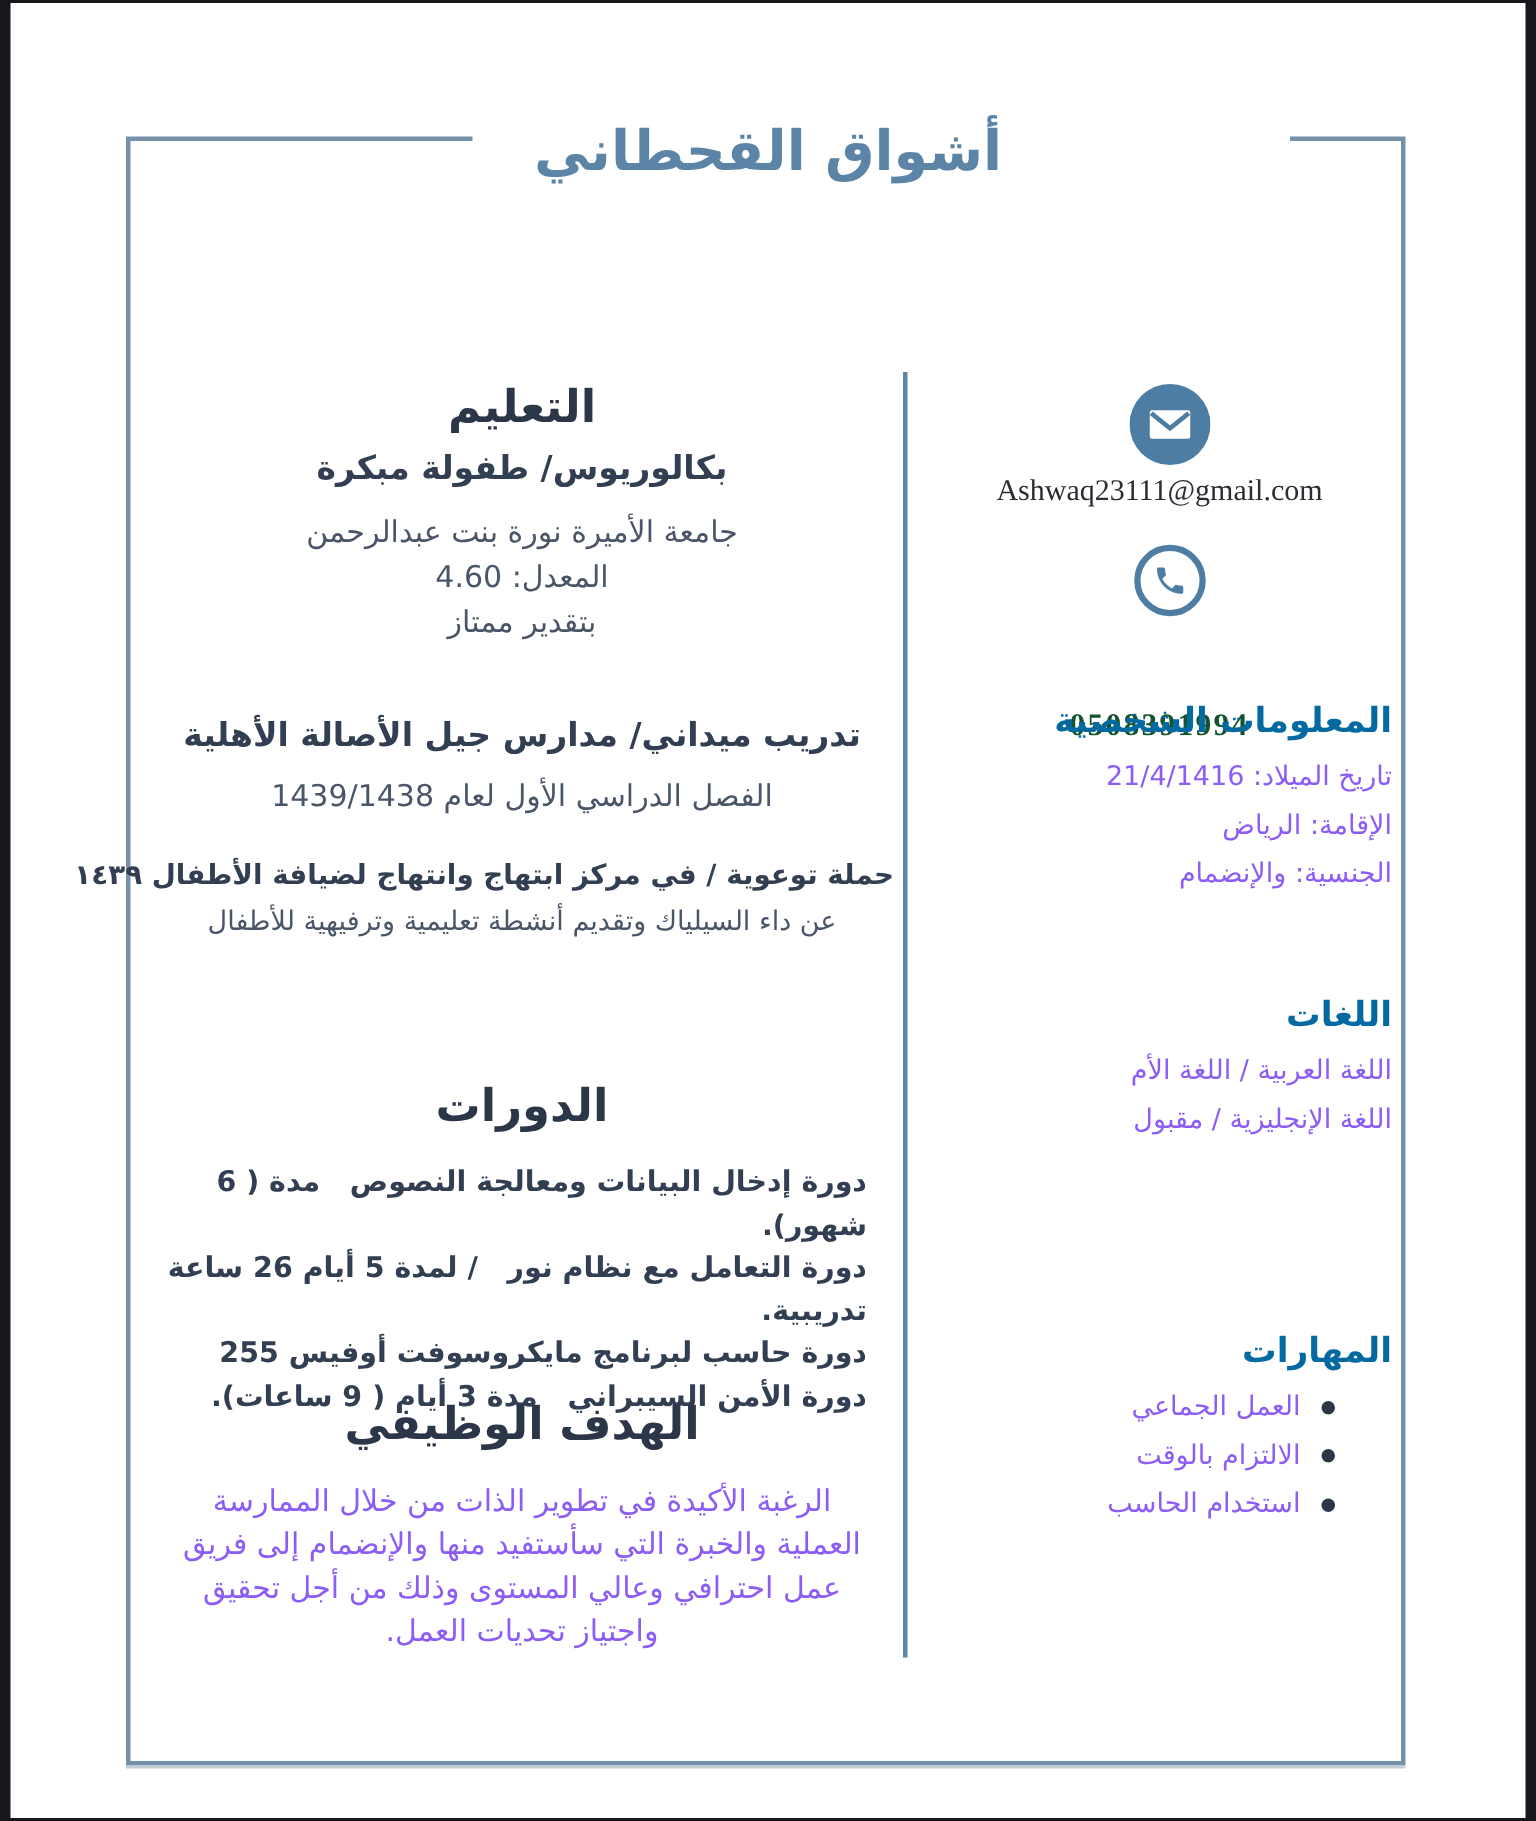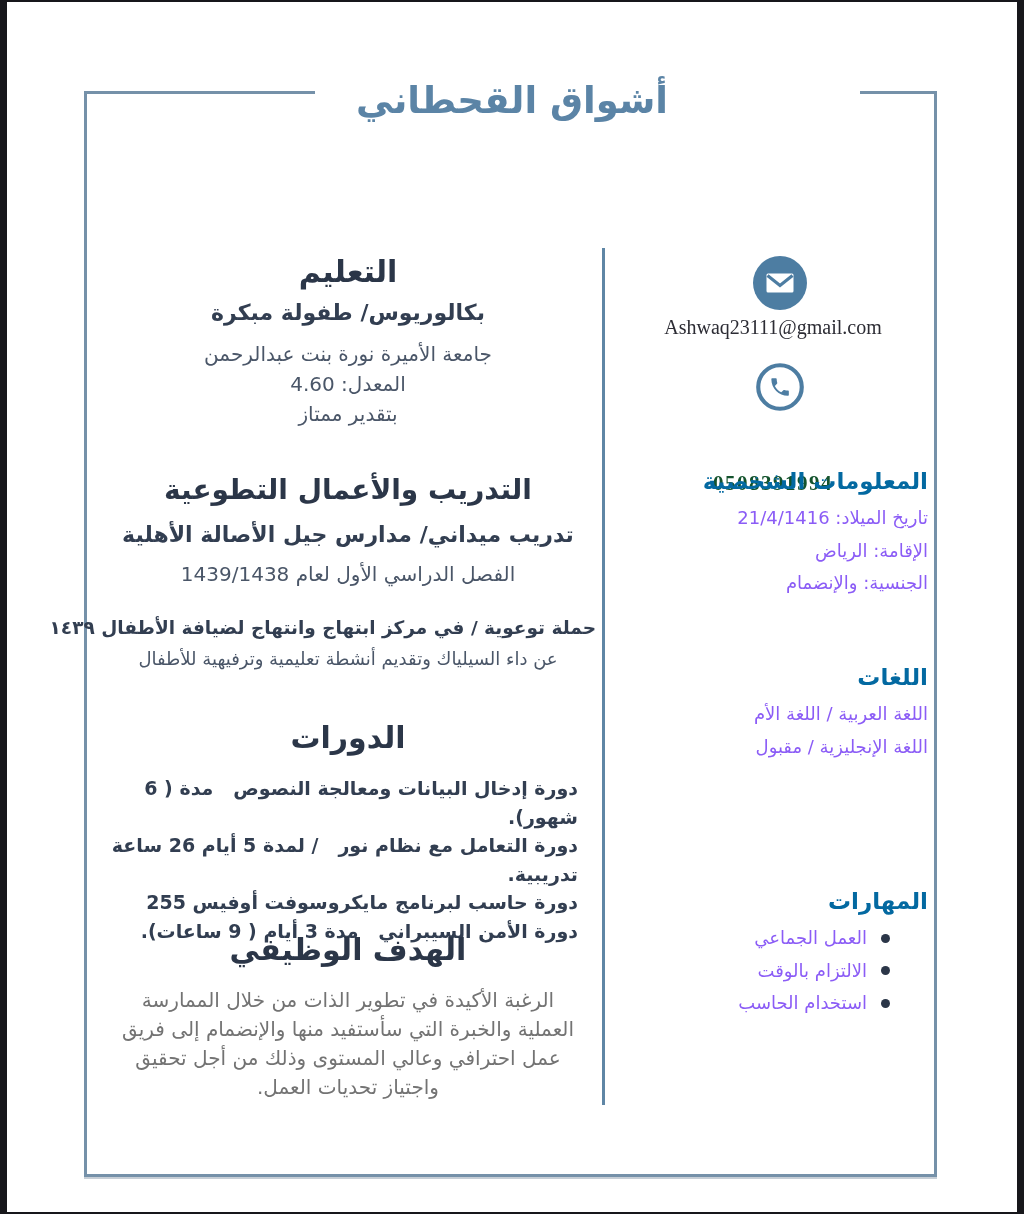--- a/index.html
+++ b/index.html
@@ -46,21 +46,21 @@
   .lcol{left:100px;width:496px;direction:rtl;text-align:center;}
   .l-heading{font-size:30px;font-weight:bold;color:#2b3648;margin:0;line-height:44px;}
   .l-heading.md{font-size:28px;}
   .sub-bold{font-size:22px;font-weight:bold;color:#323e51;margin-top:6px;}
   .body-line{font-size:20px;color:#4a5668;line-height:30px;}
   .campaign-title{font-size:18.5px;font-weight:bold;color:#323e51;white-space:nowrap;}
   .campaign-desc{font-size:18px;color:#4a5668;margin-top:10px;}
   .courses-list{margin-top:14px;text-align:right;padding-left:0;padding-right:18px;}
   .course-line{font-size:19px;font-weight:bold;color:#323e51;line-height:28.5px;}
   .objective-text{
-    font-size:20px;color:#737373;line-height:29px;width:474px;margin:14px auto 0 auto;
+    font-size:20px;color:#8b5cf6;line-height:29px;width:474px;margin:14px auto 0 auto;
   }
 </style>
 </head>
 <body>
 
 <div class="edge-bar edge-left"></div>
 <div class="edge-bar edge-right"></div>
 <div class="edge-bar edge-top"></div>
 <div class="edge-bar edge-bottom"></div>
 
@@ -120,21 +120,20 @@
 
 <div class="abs lcol" style="top:250px;">
   <h2 class="l-heading">التعليم</h2>
   <div class="sub-bold">بكالوريوس/ طفولة مبكرة</div>
   <div class="body-line" style="margin-top:14px;">جامعة الأميرة نورة بنت عبدالرحمن</div>
   <div class="body-line">المعدل: 4.60</div>
   <div class="body-line">بتقدير ممتاز</div>
 </div>
 
 <div class="abs lcol" style="top:468px;">
-  <h2 class="l-heading md">التدريب والأعمال التطوعية</h2>
   <div class="sub-bold" style="margin-top:10px;">تدريب ميداني/ مدارس جيل الأصالة الأهلية</div>
   <div class="body-line" style="margin-top:12px;">الفصل الدراسي الأول لعام 1439/1438</div>
   <div class="campaign-title" style="margin-top:28px;">حملة توعوية / في مركز ابتهاج وانتهاج لضيافة الأطفال ١٤٣٩</div>
   <div class="campaign-desc">عن داء السيلياك وتقديم أنشطة تعليمية وترفيهية للأطفال</div>
 </div>
 
 <div class="abs lcol" style="top:716px;">
   <h2 class="l-heading">الدورات</h2>
   <div class="courses-list">
     <div class="course-line">دورة إدخال البيانات ومعالجة النصوص &nbsp; مدة ( 6 شهور).</div>

